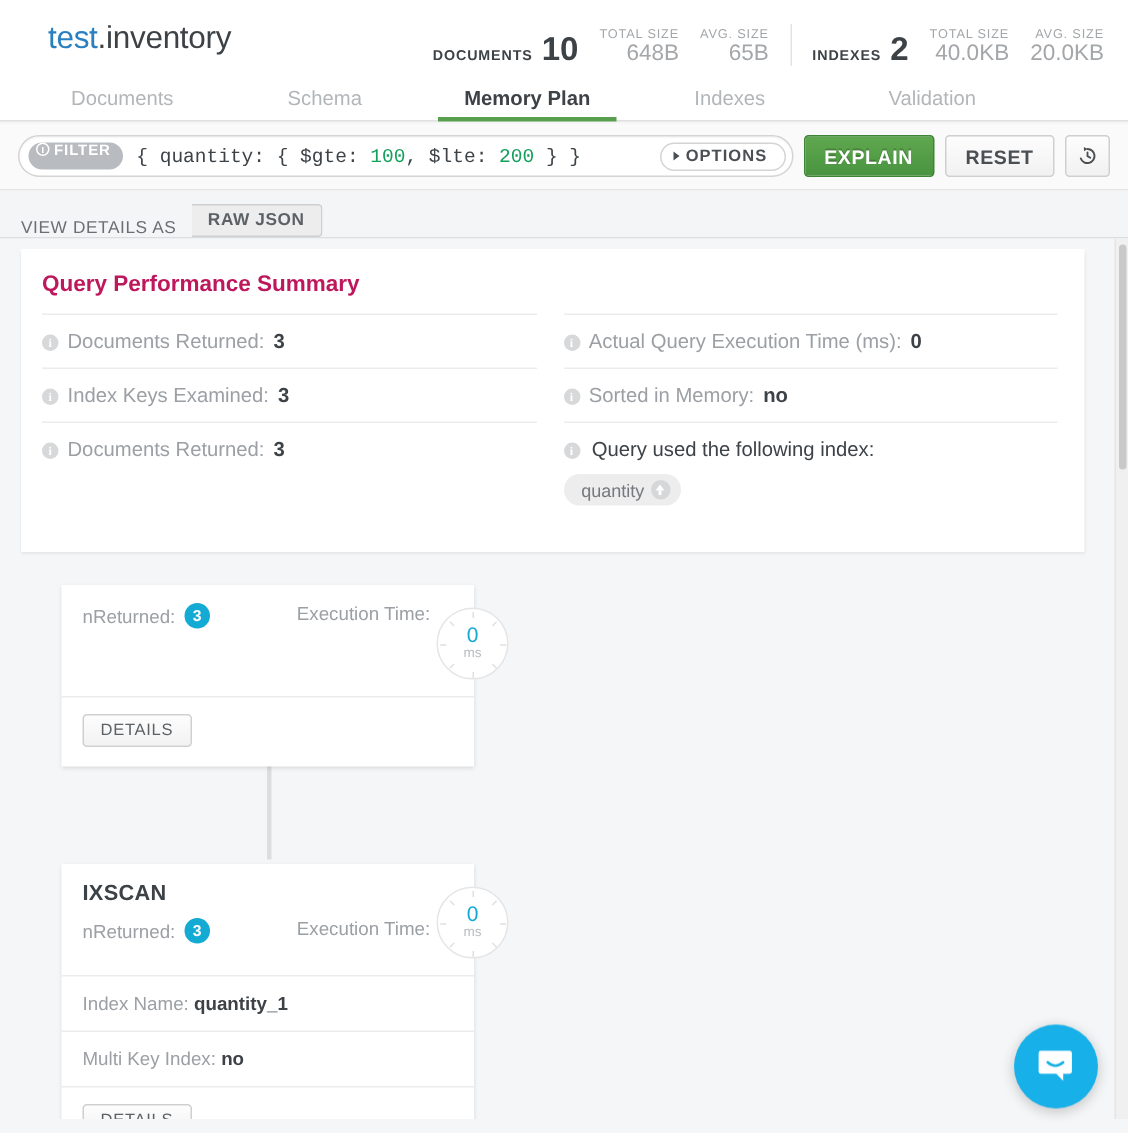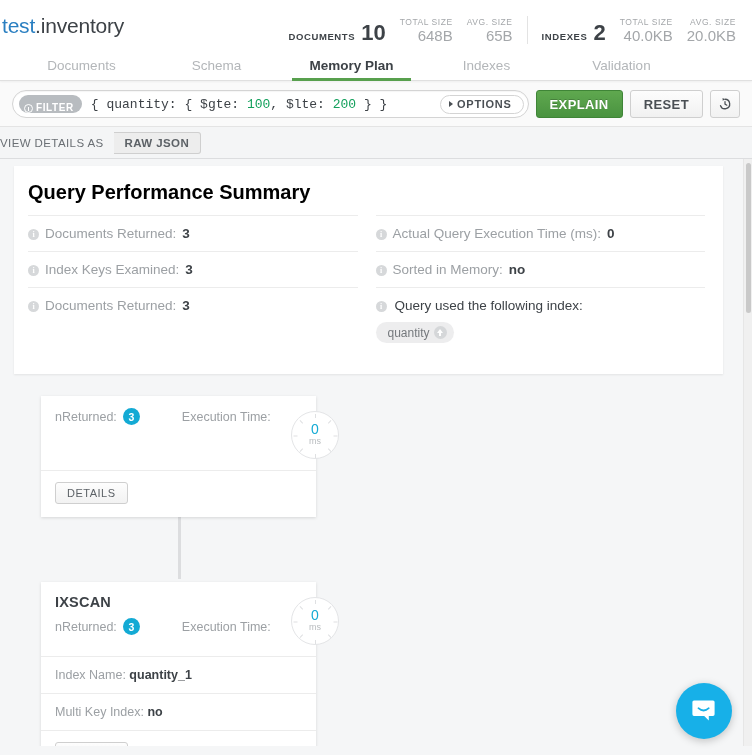--- a/index.html
+++ b/index.html
@@ -12,21 +12,21 @@
     font-family: "Liberation Sans", sans-serif;
     -webkit-font-smoothing: antialiased;
   }
 
   
   .app-header {
     height: 52px;
     background: #ffffff;
     display: flex;
     align-items: center;
-    padding: 0 16px 0 2px;
+    padding: 0 16px 0 32px;
     position: relative;
   }
   .ns-title {
     font-size: 21px;
     color: #3d4247;
     letter-spacing: -0.2px;
     white-space: nowrap;
   }
   .ns-db { color: #2a7fc1; }
   .ns-dot { color: #3d4247; }
@@ -134,21 +134,21 @@
     border: 1px solid #d4d4d4;
     border-radius: 14px;
     display: flex;
     align-items: center;
     padding: 0 4px 0 6px;
     overflow: hidden;
     box-shadow: inset 0 1px 1px rgba(0,0,0,0.04);
   }
   .filter-pill {
     display: inline-flex;
-    align-items: flex-end;
+    align-items: flex-start;
     gap: 3px;
     background: #b8bcc0;
     color: #ffffff;
     border-radius: 10px;
     height: 18px;
     padding: 0 8px 0 5px;
     font-size: 10px;
     font-weight: bold;
     letter-spacing: 0.6px;
     flex: none;
@@ -228,21 +228,22 @@
     background: linear-gradient(#fdfdfd, #f1f1f1);
     border: 1px solid #cfcfcf;
     color: #4a4f54;
   }
 
   
   .viewrow {
     background: #f4f5f6;
     height: 32px;
     display: flex;
-    align-items: center;
+    align-items: flex-end;
+    padding-left: 14px;
     gap: 10px;
     border-bottom: 1px solid #dcdddf;
   }
   .viewrow .label {
     font-size: 11.5px;
     letter-spacing: 0.4px;
     color: #6a6f74;
     text-transform: uppercase;
   }
   .seg {
@@ -290,23 +291,23 @@
 
   
   .summary-card {
     background: #ffffff;
     margin: 7px 29px 0 14px;
     padding: 15px 18px 18px 14px;
     box-shadow: 0 1px 2px rgba(0,0,0,0.08);
     position: relative;
   }
   .summary-title {
-    font-size: 20px;
-    font-weight: bold;
-    color: #000000;
+    font-size: 15px;
+    font-weight: bold;
+    color: #be185d;
     padding-bottom: 11px;
     margin-bottom: 0;
   }
   .summary-cols {
     display: flex;
     gap: 18px;
   }
   .summary-col { flex: 1; min-width: 0; }
   .srow {
     display: flex;
@@ -410,23 +411,24 @@
   }
   .stage-name {
     font-size: 14.5px;
     font-weight: bold;
     color: #3d4247;
     letter-spacing: 0.2px;
     margin-bottom: 8px;
   }
   .stage-metrics {
     display: flex;
-    align-items: center;
+    align-items: flex-start;
     font-size: 12.5px;
     color: #9ca0a4;
+    gap: 16px;
   }
   .nreturned { display: flex; align-items: center; gap: 6px; }
   .badge-blue {
     width: 17px; height: 17px;
     border-radius: 50%;
     background: #13aad4;
     color: #ffffff;
     font-size: 10.5px;
     font-weight: bold;
     display: inline-flex;

